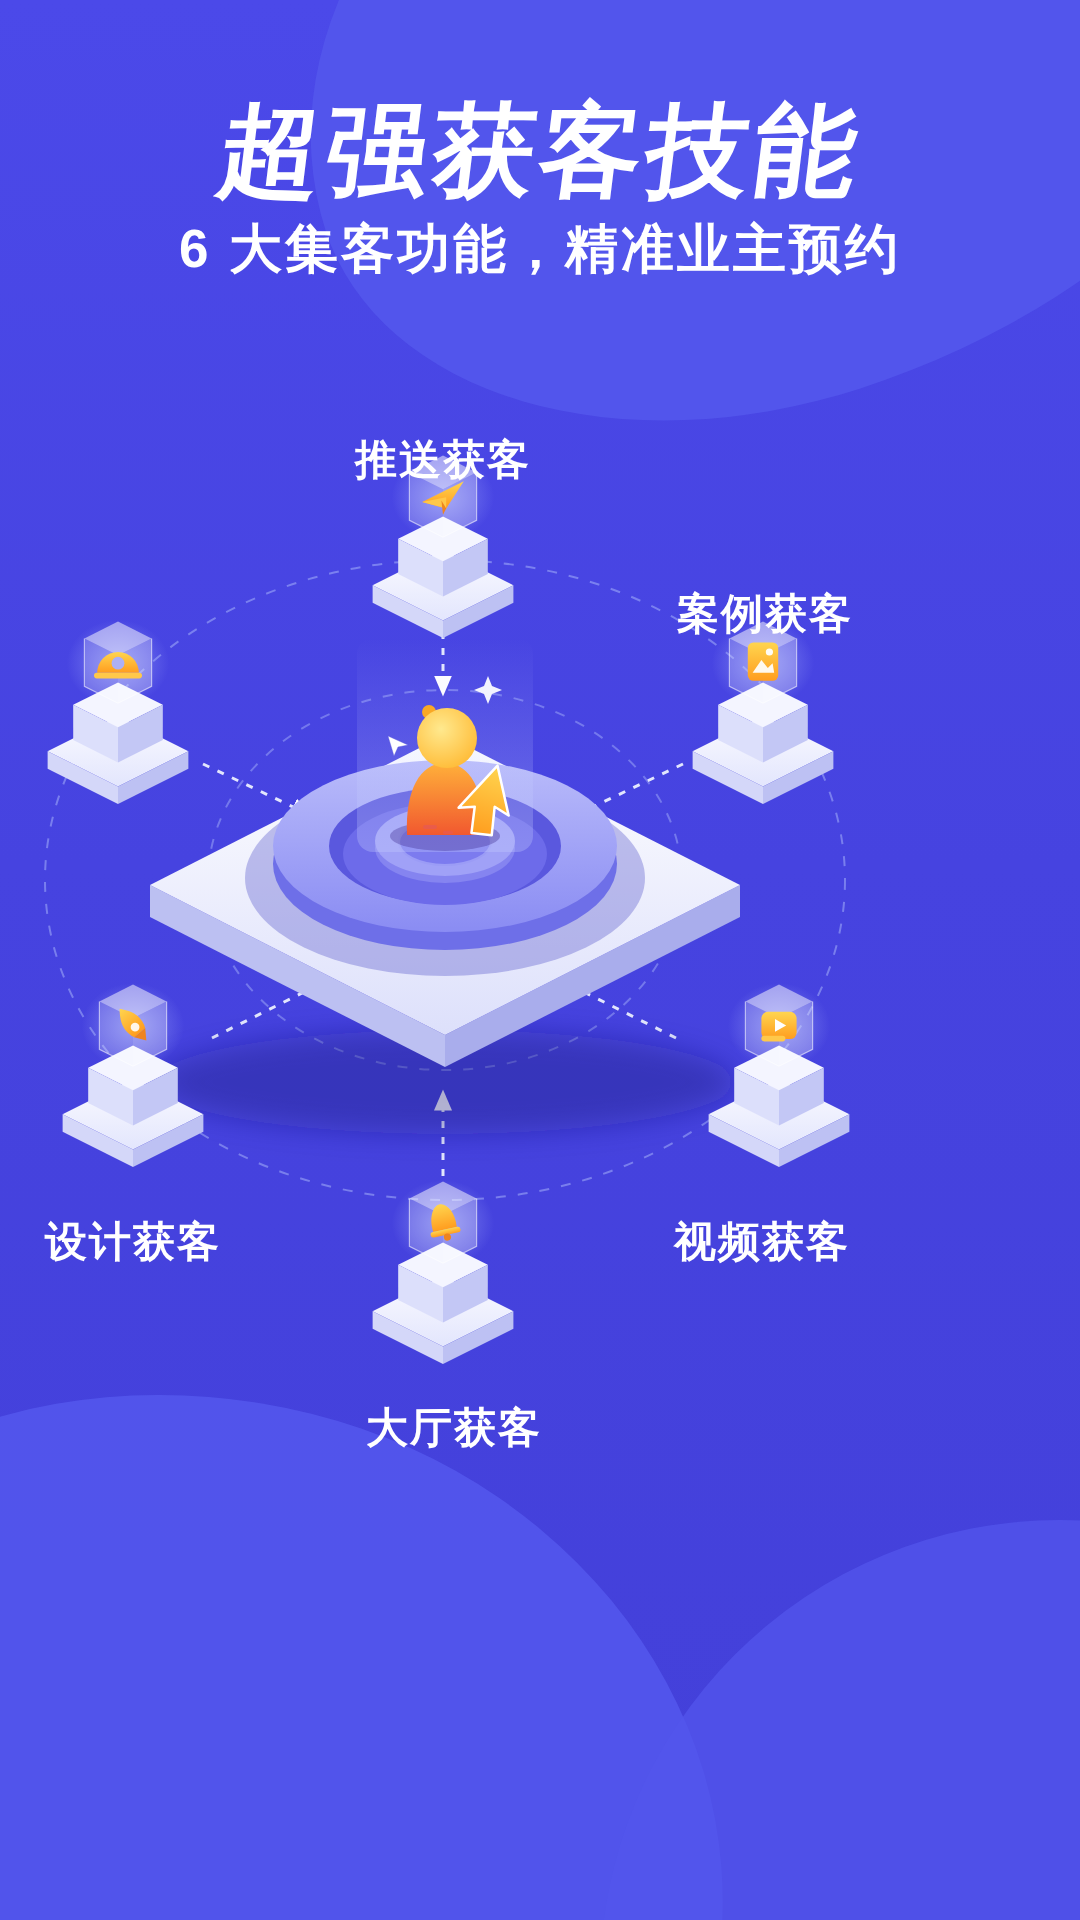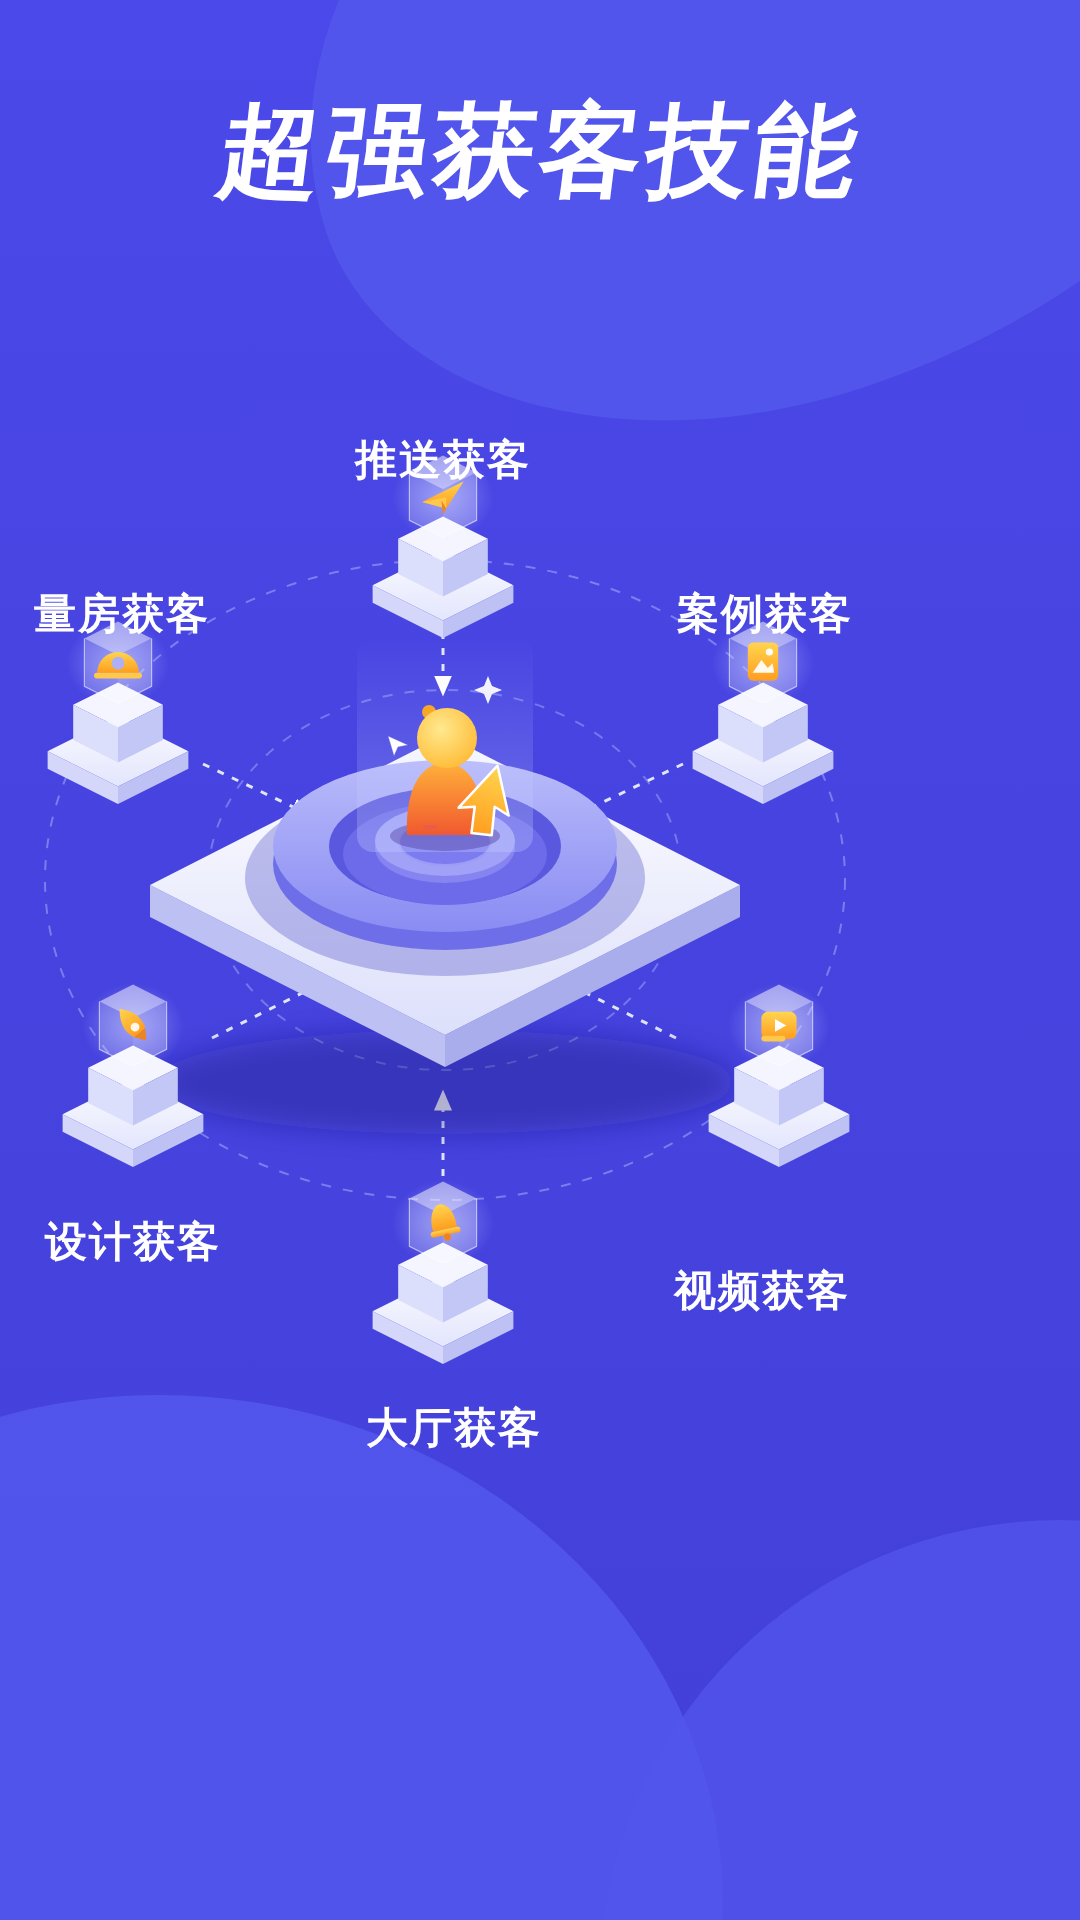--- a/index.html
+++ b/index.html
@@ -35,21 +35,21 @@
   .node-video   { left:699px; top:975px; }
   .node-hall    { left:363px; top:1172px; }
   .node-label {
     position:absolute; transform:translateX(-50%); color:#FFFFFF;
     font-size:42px; font-weight:600; letter-spacing:2px; white-space:nowrap;margin-top:28px;
   }
   .label-push    { left:443px; top:404px; }
   .label-measure { left:122px; top:558px; }
   .label-case    { left:765px; top:558px;text-align:right; }
   .label-design  { left:133px; top:1186px; }
-  .label-video   { left:762px; top:1235px; }
+  .label-video   { left:762px; top:1186px; }
   .label-hall    { left:454px; top:1372px; }
   .defs-svg { position:absolute; width:0; height:0; overflow:hidden; }
 </style>
 </head>
 <body>
 
 <svg class="defs-svg" aria-hidden="true">
   <defs>
     <linearGradient id="og" x1="0" y1="0" x2="0" y2="1">
       <stop offset="0" stop-color="#FFD54F"></stop>
@@ -121,20 +121,21 @@
   </symbol>
 </svg>
 
 <div id="screen">
 
   <div class="swoosh swoosh-tr"></div>
   <div class="swoosh swoosh-bl"></div>
   <div class="swoosh swoosh-br"></div>
 
   <div class="page-title">超强获客技能</div>
+  <div class="page-subtitle">6 大集客功能，精准业主预约</div>
 
   <svg class="full" viewBox="0 0 1080 1920">
     <defs>
       <marker id="arrow" orient="auto" markerWidth="9" markerHeight="8" refX="5.5" refY="3" markerUnits="strokeWidth">
         <path d="M0,0 L7,3 L0,6 Z" fill="#FFFFFF"></path>
       </marker>
     </defs>
     <ellipse cx="445" cy="880" rx="400" ry="320" fill="none" stroke="rgba(185,200,255,0.45)" stroke-width="2" stroke-dasharray="10 12"></ellipse>
     <ellipse cx="445" cy="880" rx="237" ry="190" fill="none" stroke="rgba(185,200,255,0.40)" stroke-width="2" stroke-dasharray="10 12"></ellipse>
     <g stroke="rgba(240,244,255,0.92)" stroke-width="3" stroke-dasharray="7 9" fill="none">
@@ -243,19 +244,18 @@
     </svg>
   </div>
   <div class="node node-hall">
     <svg viewBox="0 0 200 240">
       <use href="#pedestal"></use>
         <use href="#icon-bell"></use>
     </svg>
   </div>
 
   <div class="node-label label-push">推送获客</div>
-  <div class="node-label label-measure">量房获客</div>
   <div class="node-label label-case">案例获客</div>
   <div class="node-label label-design">设计获客</div>
   <div class="node-label label-video">视频获客</div>
   <div class="node-label label-hall">大厅获客</div>
 
 </div>
 
 </body></html>

